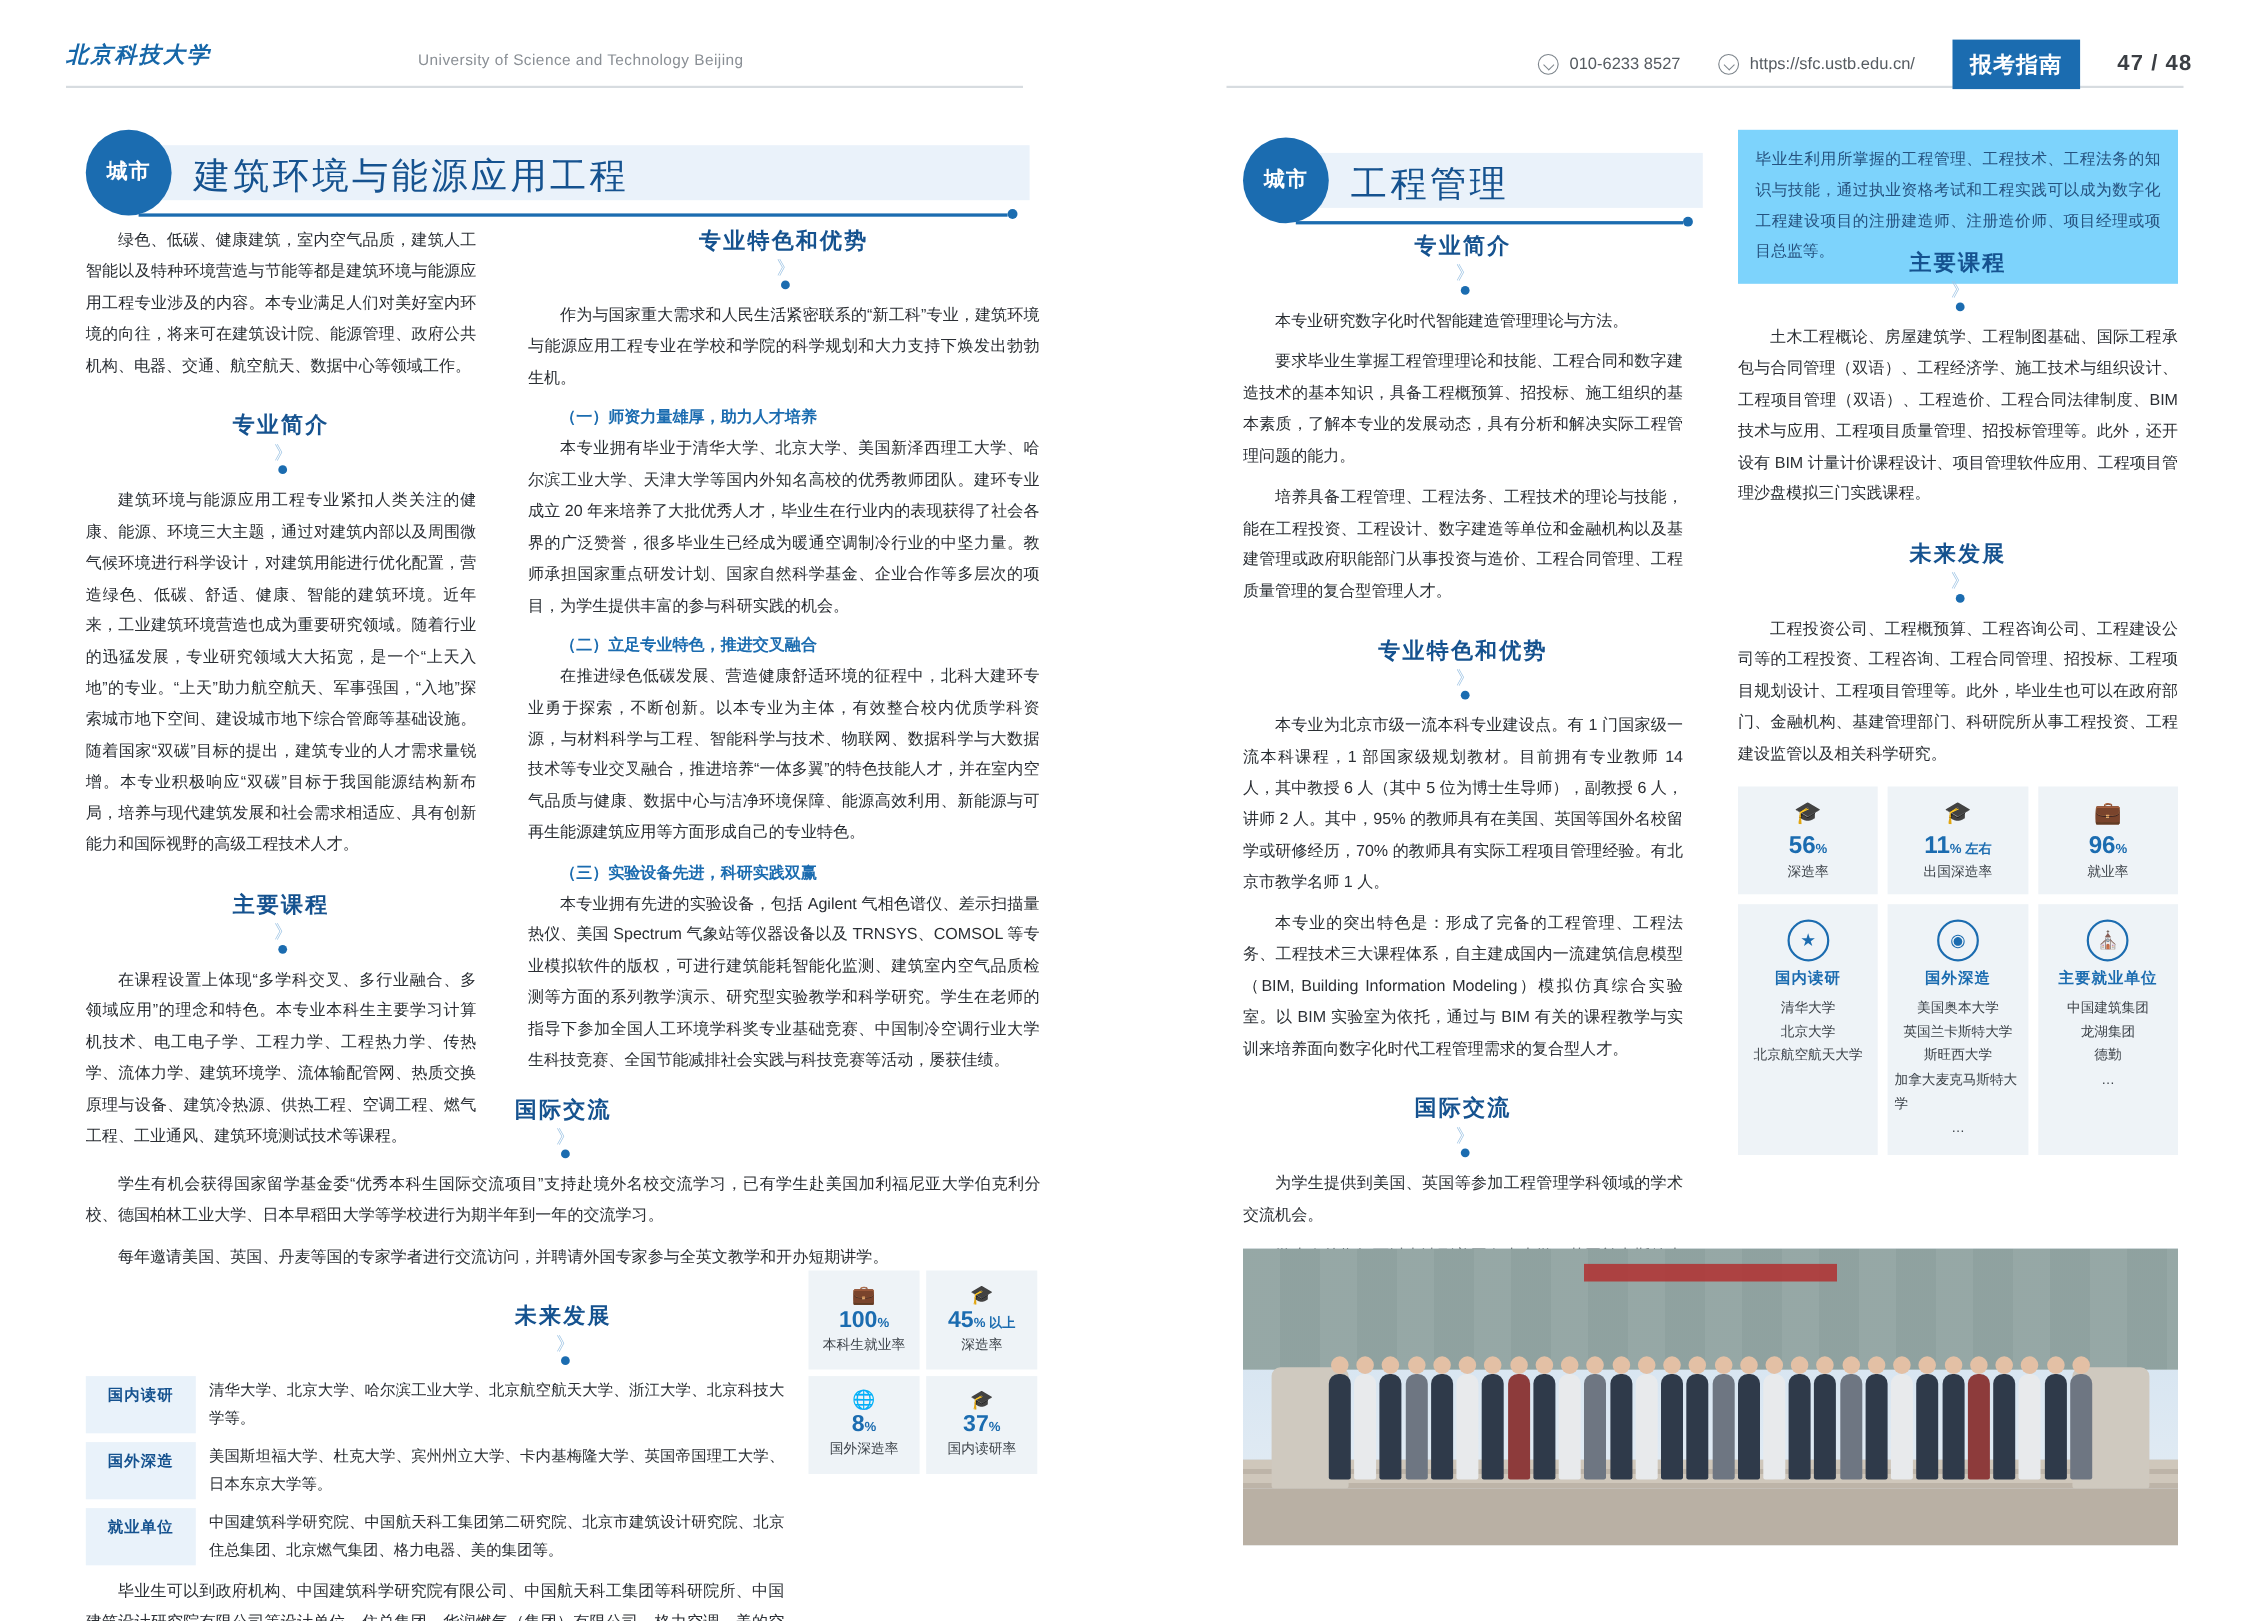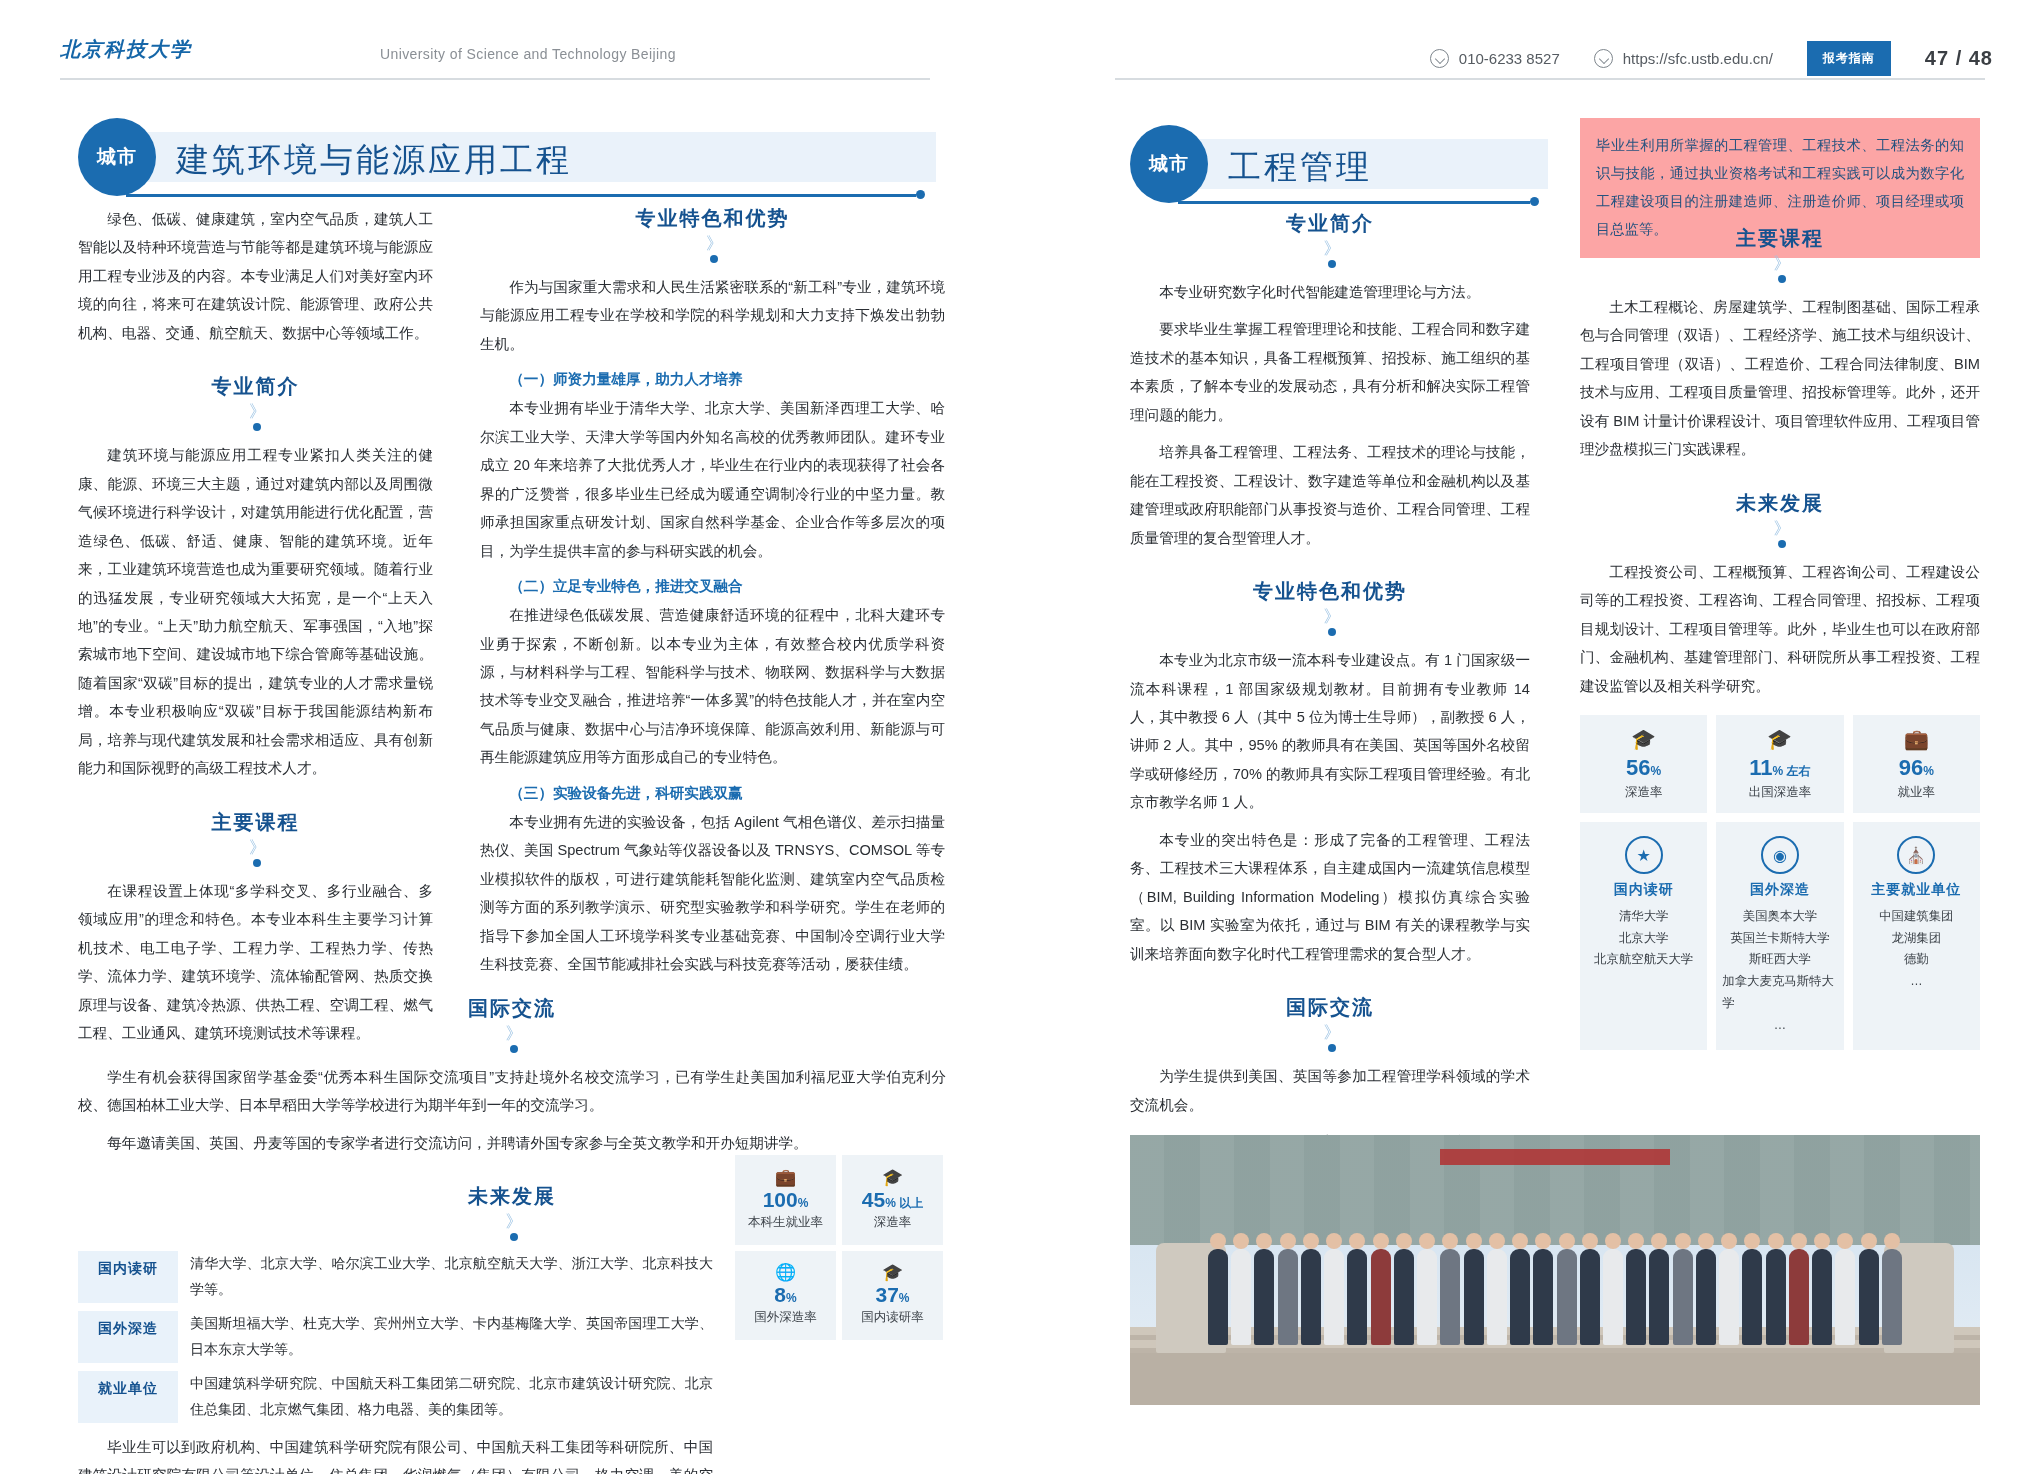--- a/index.html
+++ b/index.html
@@ -18,21 +18,21 @@
     font-weight:bold;font-size:20px;color:#1566a8;letter-spacing:2px;font-style:italic;}
   .logo-en{position:absolute;left:320px;top:10px;font-size:14px;color:#8a8f95;letter-spacing:.4px;}
   .hdr-rule{position:absolute;left:60px;top:78px;width:870px;height:2px;background:#d7dce0;}
   .hdr-rule.r2{left:1115px;width:870px;}
 
   .hdr-right{position:absolute;right:48px;top:36px;height:44px;display:flex;align-items:center;gap:34px;}
   .hdr-item{display:flex;align-items:center;gap:10px;font-size:15px;color:#555b61;}
   .hdr-item .ci{width:17px;height:17px;border-radius:50%;border:1.6px solid #7d858c;display:inline-block;position:relative;}
   .hdr-item .ci:after{content:"";position:absolute;left:50%;top:50%;width:7px;height:7px;margin:-3.5px 0 0 -3.5px;
      border-left:1.6px solid #7d858c;border-bottom:1.6px solid #7d858c;transform:rotate(-45deg) scale(.9);}
-  .guide-tag{background:#1b6cb0;color:#fff;font-size:12px;font-weight:bold;padding:9px 16px;letter-spacing:1px;}
+  .guide-tag{background:#1b6cb0;color:#fff;font-size:20px;font-weight:bold;padding:9px 16px;letter-spacing:1px;}
   .page-num{font-size:20px;font-weight:bold;color:#3b3f44;letter-spacing:1px;}
 
   
   .col{position:absolute;}
   .c1{left:78px;top:205px;width:355px;}
   .c2{left:480px;top:205px;width:465px;}
   .c3{left:1130px;top:205px;width:400px;}
   .c4{left:1580px;top:175px;width:400px;}
 
   
@@ -68,21 +68,21 @@
 
   .statbox{position:absolute;left:735px;top:1155px;width:208px;height:185px;
      display:grid;grid-template-columns:1fr 1fr;grid-template-rows:1fr 1fr;gap:6px;}
   .scell{background:#eef3f7;display:flex;flex-direction:column;align-items:center;justify-content:center;gap:2px;}
   .scell .ic{font-size:17px;color:#6e7a85;line-height:1;}
   .scell .big{font-size:21px;font-weight:bold;color:#1b6cb0;}
   .scell .big small{font-size:12px;font-weight:bold;}
   .scell .cap{font-size:12.5px;color:#3c4249;}
 
   
-  .infobox{position:absolute;left:1580px;top:118px;width:400px;background:#fca5a5;
+  .infobox{position:absolute;left:1580px;top:118px;width:400px;background:#7dd3fc;
      padding:14px 16px;box-sizing:border-box;}
   .infobox p{margin:0;font-size:14.3px;line-height:1.95;color:#25527f;text-align:justify;}
 
   
   .rgrid{position:absolute;left:1580px;top:715px;width:400px;
      display:grid;grid-template-columns:repeat(3,1fr);gap:9px;}
   .rcell{background:#eef3f7;padding:14px 4px 12px;display:flex;flex-direction:column;
      align-items:center;justify-content:flex-start;text-align:center;}
   .rcell .ic{font-size:20px;color:#55606b;line-height:1;margin-bottom:6px;}
   .rcell .big{font-size:22px;font-weight:bold;color:#1b6cb0;}

